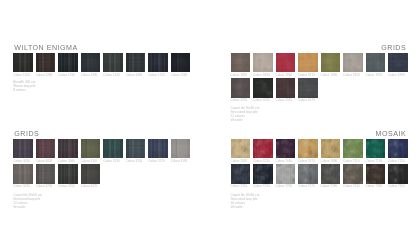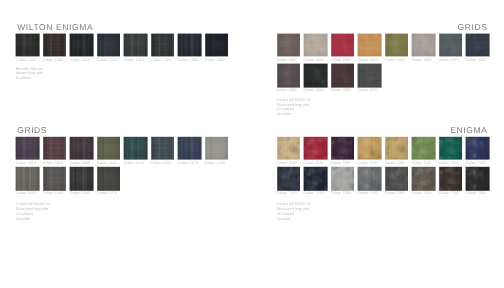--- a/index.html
+++ b/index.html
@@ -31,21 +31,21 @@
   .tex-mottled.v3{background-image:radial-gradient(circle at 57.0% 63.2%, rgba(0,0,0,0.032) 0 2.09px, rgba(0,0,0,0) 3.39px),radial-gradient(circle at 89.1% 90.9%, rgba(0,0,0,0.06) 0 1.02px, rgba(0,0,0,0) 2.32px),radial-gradient(circle at 50.3% 96.6%, rgba(0,0,0,0.045) 0 1.6px, rgba(0,0,0,0) 2.9px),radial-gradient(circle at 63.6% 30.1%, rgba(255,255,255,0.048) 0 1.23px, rgba(0,0,0,0) 2.53px),radial-gradient(circle at 60.8% 73.6%, rgba(0,0,0,0.074) 0 1.42px, rgba(0,0,0,0) 2.72px),radial-gradient(circle at 55.6% 68.1%, rgba(0,0,0,0.016) 0 0.9px, rgba(0,0,0,0) 2.2px),radial-gradient(circle at 28.4% 21.3%, rgba(255,255,255,0.067) 0 2.22px, rgba(0,0,0,0) 3.52px),radial-gradient(circle at 32.2% 24.3%, rgba(0,0,0,0.012) 0 1.16px, rgba(0,0,0,0) 2.46px),radial-gradient(circle at 30.4% 39.4%, rgba(255,255,255,0.02) 0 1.02px, rgba(0,0,0,0) 2.32px),radial-gradient(circle at 87.3% 74.7%, rgba(255,255,255,0.021) 0 1.65px, rgba(0,0,0,0) 2.95px),radial-gradient(circle at 12.0% 31.7%, rgba(255,255,255,0.032) 0 0.8px, rgba(0,0,0,0) 2.1px),radial-gradient(circle at 19.3% 65.4%, rgba(255,255,255,0.047) 0 1.48px, rgba(0,0,0,0) 2.78px),radial-gradient(circle at 53.9% 78.5%, rgba(255,255,255,0.017) 0 1.22px, rgba(0,0,0,0) 2.52px),radial-gradient(circle at 37.9% 78.1%, rgba(255,255,255,0.076) 0 0.89px, rgba(0,0,0,0) 2.19px),radial-gradient(circle at 54.2% 44.4%, rgba(0,0,0,0.077) 0 1.24px, rgba(0,0,0,0) 2.54px),radial-gradient(circle at 16.3% 49.5%, rgba(255,255,255,0.014) 0 1.74px, rgba(0,0,0,0) 3.04px),radial-gradient(circle at 60.2% 73.0%, rgba(0,0,0,0.043) 0 1.49px, rgba(0,0,0,0) 2.79px),radial-gradient(circle at 26.1% 87.6%, rgba(255,255,255,0.047) 0 2.33px, rgba(0,0,0,0) 3.63px),radial-gradient(circle at 39.7% 80.3%, rgba(255,255,255,0.02) 0 1.25px, rgba(0,0,0,0) 2.55px),radial-gradient(circle at 71.2% 62.2%, rgba(0,0,0,0.058) 0 1.19px, rgba(0,0,0,0) 2.49px),radial-gradient(circle at 96.6% 83.1%, rgba(0,0,0,0.071) 0 1.44px, rgba(0,0,0,0) 2.74px),radial-gradient(circle at 86.9% 75.0%, rgba(0,0,0,0.049) 0 1.7px, rgba(0,0,0,0) 3.0px),radial-gradient(circle at 62.5% 72.1%, rgba(255,255,255,0.019) 0 1.09px, rgba(0,0,0,0) 2.39px),radial-gradient(circle at 58.3% 57.3%, rgba(0,0,0,0.026) 0 1.04px, rgba(0,0,0,0) 2.34px),radial-gradient(circle at 7.2% 92.6%, rgba(0,0,0,0.054) 0 2.01px, rgba(0,0,0,0) 3.31px),radial-gradient(circle at 68.0% 0.7%, rgba(0,0,0,0.042) 0 2.3px, rgba(0,0,0,0) 3.6px),radial-gradient(circle at 81.4% 13.8%, rgba(0,0,0,0.014) 0 0.77px, rgba(0,0,0,0) 2.07px),radial-gradient(circle at 79.1% 22.8%, rgba(0,0,0,0.039) 0 0.89px, rgba(0,0,0,0) 2.19px),radial-gradient(circle at 74.1% 86.7%, rgba(0,0,0,0.067) 0 2.35px, rgba(0,0,0,0) 3.65px),radial-gradient(circle at 1.6% 0.6%, rgba(255,255,255,0.057) 0 2.17px, rgba(0,0,0,0) 3.47px),radial-gradient(circle at 12.8% 33.2%, rgba(255,255,255,0.048) 0 1.28px, rgba(0,0,0,0) 2.58px),radial-gradient(circle at 20.2% 8.2%, rgba(255,255,255,0.021) 0 1.05px, rgba(0,0,0,0) 2.35px),radial-gradient(circle at 41.5% 13.0%, rgba(255,255,255,0.052) 0 2.06px, rgba(0,0,0,0) 3.36px),radial-gradient(circle at 63.9% 23.5%, rgba(255,255,255,0.018) 0 0.74px, rgba(0,0,0,0) 2.04px),radial-gradient(circle at 36.1% 25.3%, rgba(255,255,255,0.073) 0 1.22px, rgba(0,0,0,0) 2.52px),radial-gradient(circle at 44.9% 38.3%, rgba(255,255,255,0.065) 0 1.18px, rgba(0,0,0,0) 2.48px),radial-gradient(circle at 4.2% 15.9%, rgba(255,255,255,0.037) 0 2.36px, rgba(0,0,0,0) 3.66px),radial-gradient(circle at 97.1% 64.5%, rgba(0,0,0,0.036) 0 2.33px, rgba(0,0,0,0) 3.63px),radial-gradient(circle at 4.1% 23.8%, rgba(0,0,0,0.05) 0 2.05px, rgba(0,0,0,0) 3.35px),radial-gradient(circle at 38.6% 87.6%, rgba(255,255,255,0.058) 0 0.83px, rgba(0,0,0,0) 2.13px),linear-gradient(90deg,rgba(0,0,0,0.027) 0.0px 0.57px,rgba(0,0,0,0.025) 0.57px 1.24px,rgba(255,255,255,0.013) 1.24px 1.96px,rgba(0,0,0,0) 1.96px 2.51px,rgba(0,0,0,0.023) 2.51px 2.92px,rgba(0,0,0,0.036) 2.92px 3.66px,rgba(0,0,0,0.016) 3.66px 4.62px,rgba(0,0,0,0) 4.62px 5.54px,rgba(0,0,0,0) 5.54px 6.22px,rgba(0,0,0,0) 6.22px 7.15px,rgba(255,255,255,0.03) 7.15px 7.69px,rgba(255,255,255,0.011) 7.69px 8.25px,rgba(255,255,255,0.014) 8.25px 9.11px,rgba(255,255,255,0.03) 9.11px 9.88px,rgba(0,0,0,0) 9.88px 10.33px,rgba(255,255,255,0.022) 10.33px 10.81px,rgba(0,0,0,0.031) 10.81px 11.67px,rgba(0,0,0,0) 11.67px 12.21px,rgba(0,0,0,0.034) 12.21px 12.73px,rgba(255,255,255,0.028) 12.73px 13.37px,rgba(0,0,0,0.02) 13.37px 13.82px,rgba(255,255,255,0.033) 13.82px 14.51px,rgba(0,0,0,0.019) 14.51px 15.4px,rgba(255,255,255,0.02) 15.4px 16.03px,rgba(0,0,0,0) 16.03px 16.73px,rgba(0,0,0,0) 16.73px 17.18px,rgba(0,0,0,0.026) 17.18px 18.12px,rgba(255,255,255,0.011) 18.12px 18.58px,rgba(0,0,0,0) 18.58px 19.04px,rgba(0,0,0,0) 19.04px 19.5px);}
   .swatch-label{position:absolute;left:0;top:21.4px;font-size:3.05px;
       line-height:3px;color:#c2c2c2;white-space:nowrap;letter-spacing:0px;}
   .panel-desc{position:absolute;font-size:3.15px;line-height:4.05px;
       color:#c0c0c0;white-space:nowrap;}
   .panel-desc div{white-space:nowrap;}
 </style>
 </head>
 <body>
 
-<div class="page" id="page" style="background: rgb(255, 255, 255);">
+<div class="page" id="page" style="background: rgb(255, 255, 255); margin-top: 25px;">
     <div class="panel">
       <div class="panel-title" style="left: 14.3px; top: 19.6px;">WILTON ENIGMA</div>
       <div class="swatch-cell" style="left: 13.2px; top: 27.8px; width: 19.5px;">
         <div class="swatch" style="background: rgb(43, 44, 41); width: 19.5px; height: 19.5px;">
           <div class="tex tex-vertical-stripe v0"></div>
           <div class="vig"></div>
         </div>
         <div class="swatch-label">Colour 1200</div>
       </div>
       <div class="swatch-cell" style="left: 35.7px; top: 27.8px; width: 19.5px;">
@@ -283,21 +283,21 @@
         <div class="swatch-label">Colour 3270</div>
       </div>
       <div class="panel-desc" style="left: 13.2px; top: 168px;">
         <div>Carpet tile 50x50 cm</div>
         <div>Structured loop pile</div>
         <div>12 colours</div>
         <div>Versatile</div>
       </div>
     </div>
     <div class="panel">
-      <div class="panel-title" style="right: 13.8px; top: 105.6px;">ENIGMA</div>
+      <div class="panel-title" style="right: 13.8px; top: 105.6px;">MOSAIK</div>
       <div class="swatch-cell" style="left: 230.5px; top: 113.8px; width: 19.5px;">
         <div class="swatch" style="background: rgb(201, 177, 132); width: 19.5px; height: 19.5px;">
           <div class="tex tex-mottled v0"></div>
           <div class="vig"></div>
         </div>
         <div class="swatch-label">Colour 7010</div>
       </div>
       <div class="swatch-cell" style="left: 253px; top: 113.8px; width: 19.5px;">
         <div class="swatch" style="background: rgb(159, 35, 53); width: 19.5px; height: 19.5px;">
           <div class="tex tex-mottled v1"></div>

